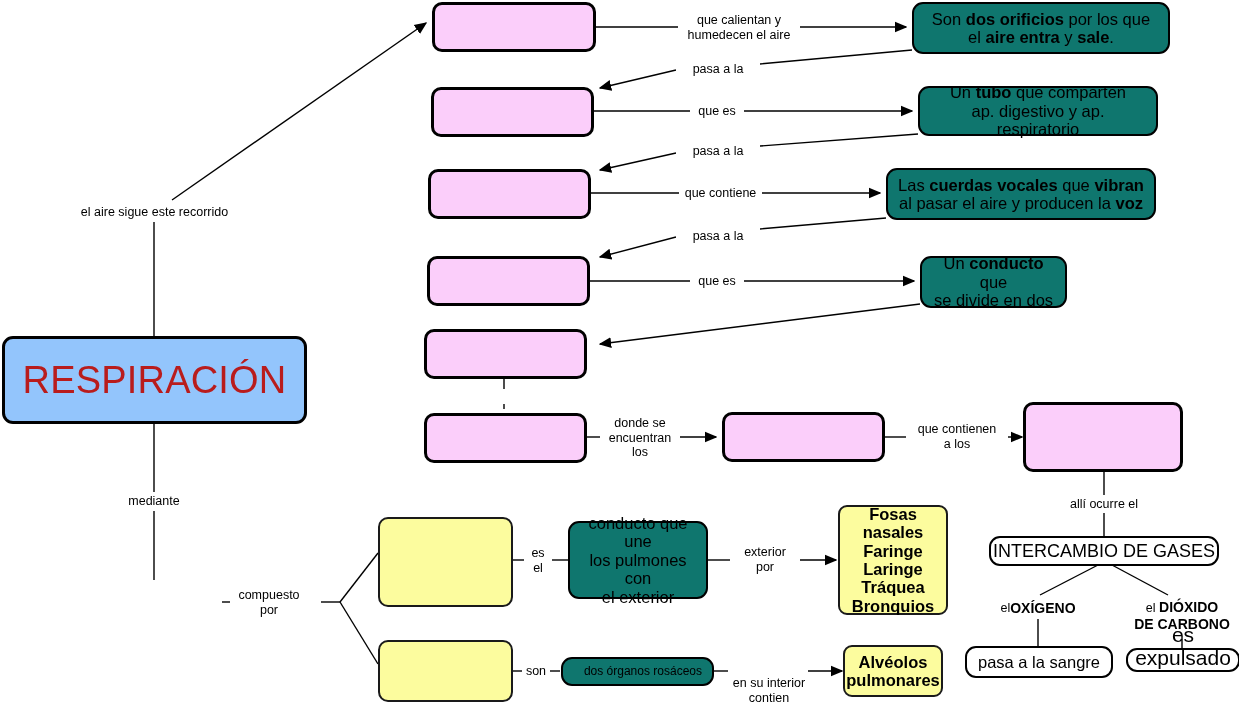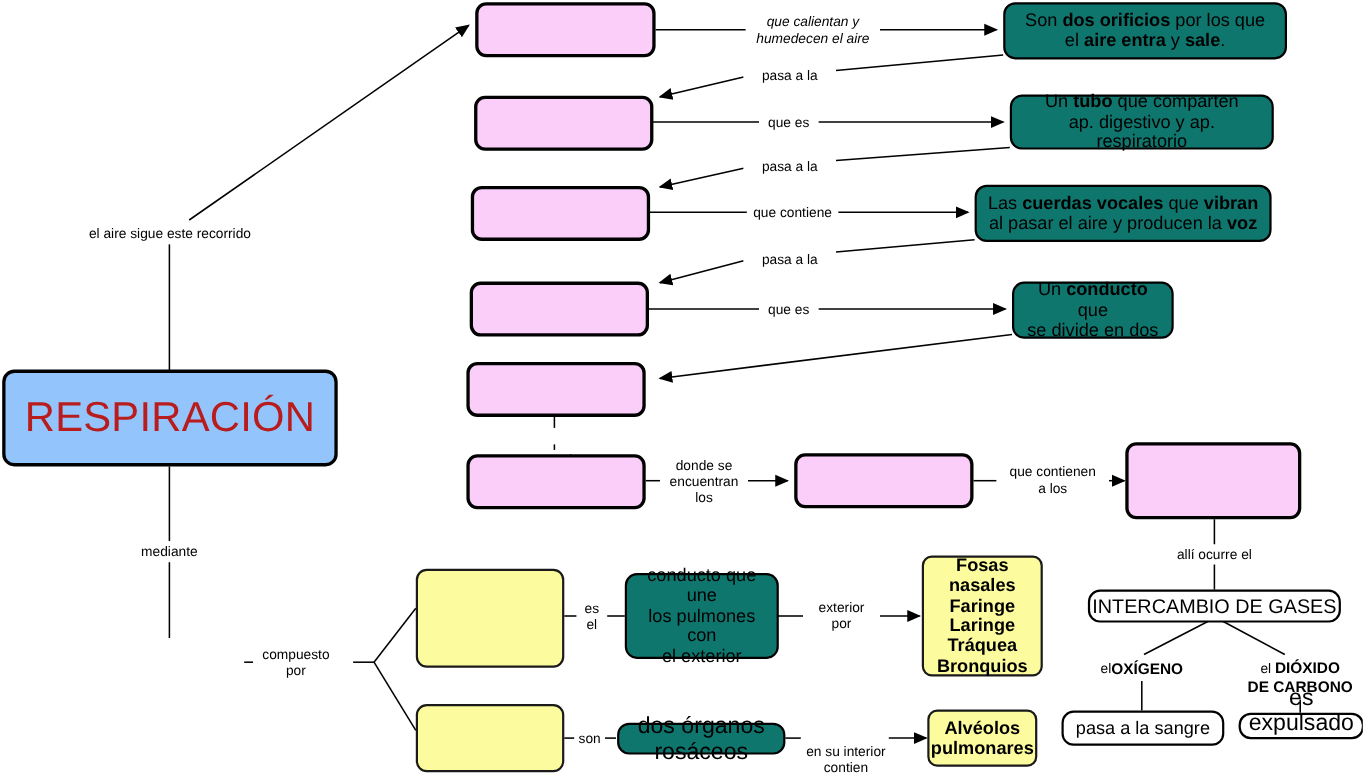--- a/index.html
+++ b/index.html
@@ -13,21 +13,21 @@
   
   .blank{background:#FBCEFA;border:3.5px solid #000;border-radius:10px;}
   
   .blank-y{background:#FCFC9E;border:2.5px solid #1a1a1a;border-radius:10px;}
   
   .term-y{background:#FCFC9E;border:2px solid #1a1a1a;border-radius:9px;
           font-weight:700;font-size:16.5px;color:#000;padding:4px 8px;}
   
   .info{background:#0f766e;border:2px solid #000;border-radius:11px;
         font-size:16.5px;color:#000;padding:4px 10px;}
-  .info.small{font-size:21px;}
+  .info.small{font-size:12px;justify-content:flex-end;}
   .root{background:#93C5FC;border:3.5px solid #000;border-radius:11px;
         font-size:38px;color:#b91c1c;letter-spacing:.2px;}
   .gas{background:#fff;border:2px solid #000;border-radius:11px;font-size:18px;}
 
   
   .lbl{position:absolute;font-size:12.5px;color:#000;text-align:center;
        line-height:1.18;white-space:pre-line;display:flex;align-items:center;
        justify-content:center;background:#fff;}
   .lbl.b{font-weight:700;font-size:14px;}
   .lbl.b .lite{font-weight:400;font-size:12.5px;}
@@ -138,21 +138,21 @@
   <div class="node blank" style="left:424px;top:329px;width:163px;height:50px;"></div>
 
   <div class="lbl" style="left:462px;top:376px;width:86px;height:18px;margin-top:33px;">pasa a los</div>
 
   <div class="node blank" style="left:424px;top:413px;width:163px;height:50px;"></div>
 
   <div class="node blank" style="left:722px;top:412px;width:163px;height:50px;"></div>
 
   <div class="node blank" style="left:1023px;top:402px;width:160px;height:70px;"></div>
 
-  <div class="lbl" style="left:678px;top:12px;width:122px;height:32px;font-style:italic;">que calientan y
+  <div class="lbl" style="left:678px;top:12px;width:122px;height:32px;">que calientan y
 humedecen el aire</div>
 
   <div class="lbl" style="left:676px;top:60px;width:84px;height:18px;">pasa a la</div>
 
   <div class="lbl" style="left:690px;top:102px;width:54px;height:18px;">que es</div>
 
   <div class="lbl" style="left:676px;top:142px;width:84px;height:18px;">pasa a la</div>
 
   <div class="lbl" style="left:679px;top:184px;width:83px;height:18px;">que contiene</div>
 

